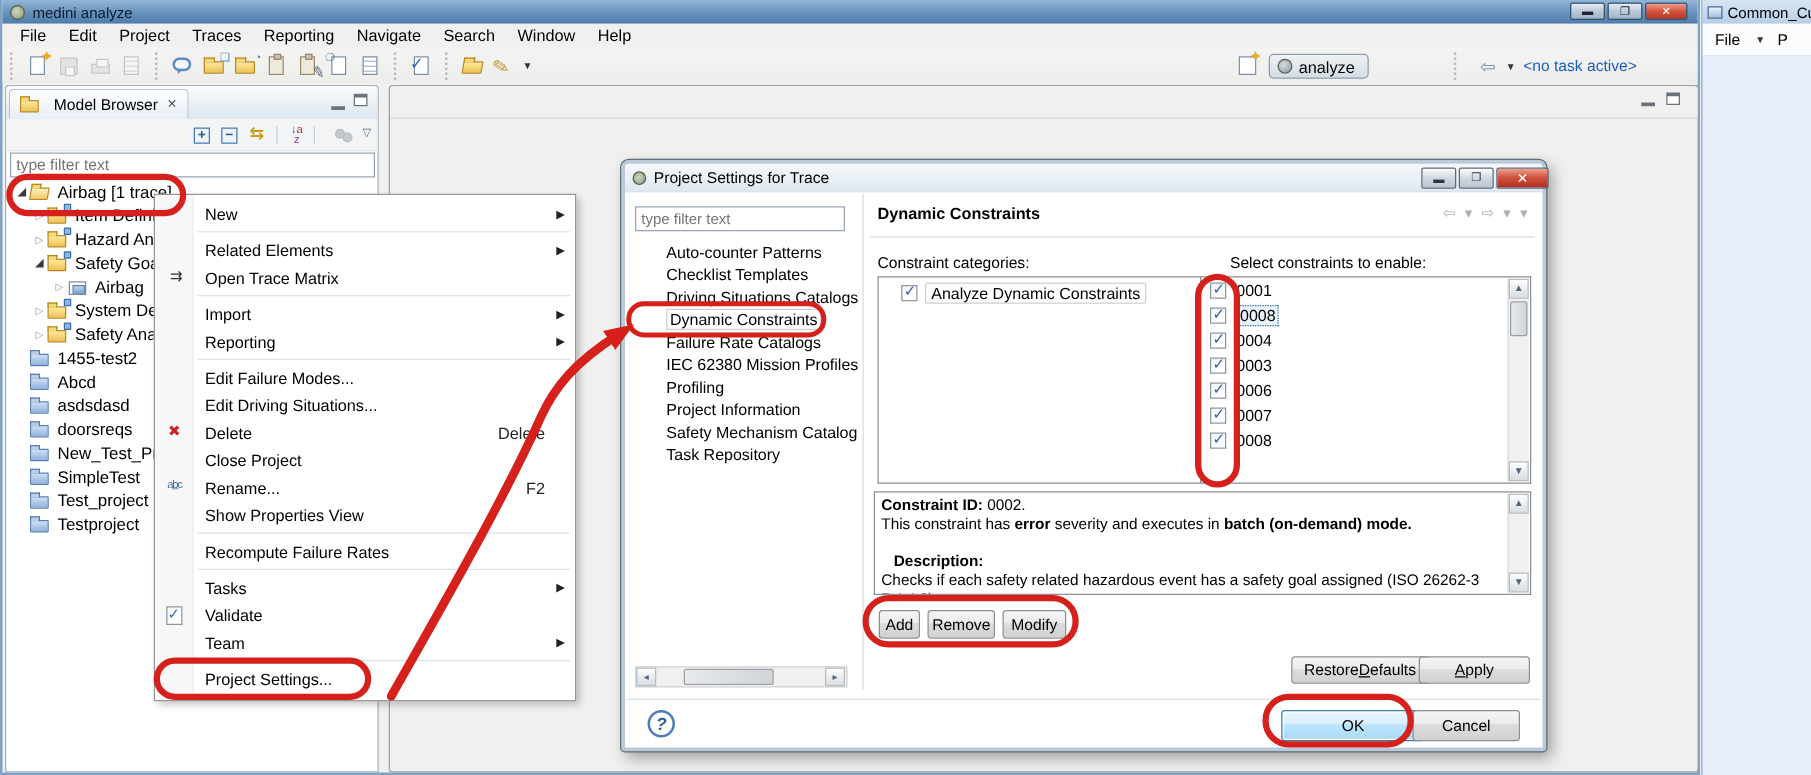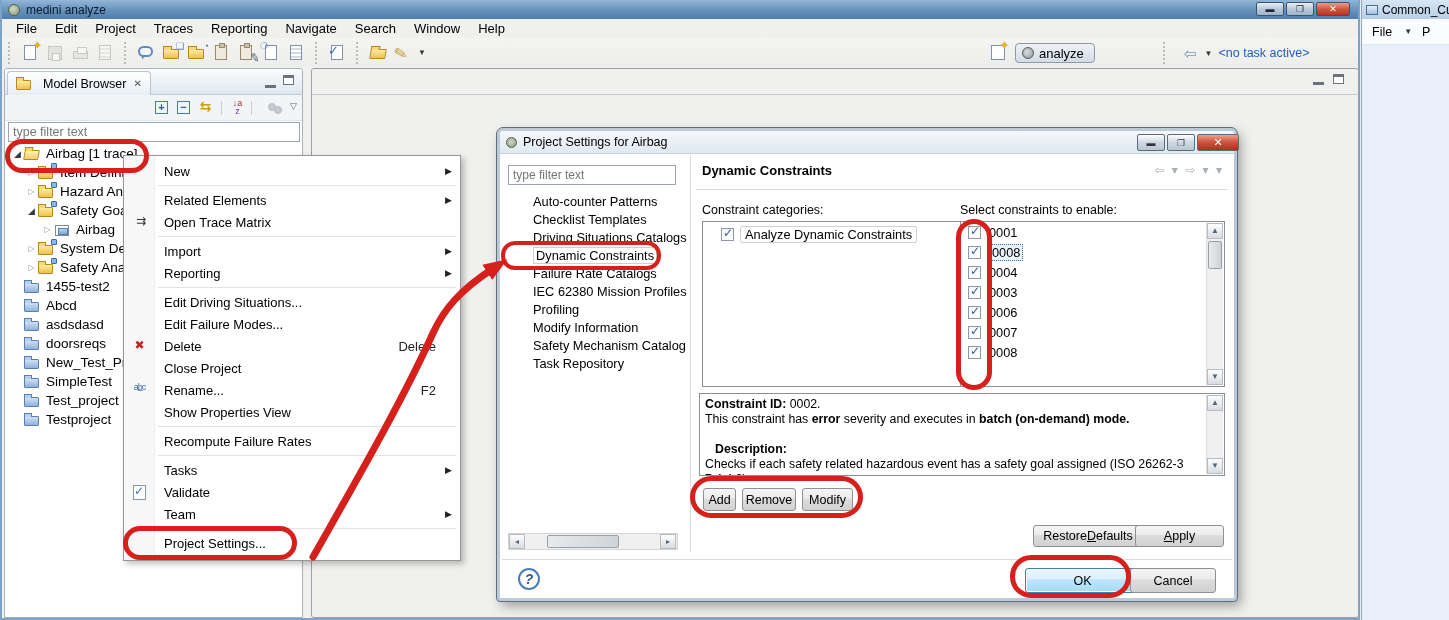--- a/index.html
+++ b/index.html
@@ -433,24 +433,24 @@
   <div class="mrow">
     <span class="mlabel">Import</span>
       <span class="sub">▶</span>
   </div>
   <div class="mrow">
     <span class="mlabel">Reporting</span>
       <span class="sub">▶</span>
   </div>
   <div class="msep"></div>
   <div class="mrow">
+    <span class="mlabel">Edit Failure Modes...</span>
+  </div>
+  <div class="mrow">
     <span class="mlabel">Edit Driving Situations...</span>
-  </div>
-  <div class="mrow">
-    <span class="mlabel">Edit Failure Modes...</span>
   </div>
   <div class="mrow">
     <span class="gico delx">✖</span>
     <span class="mlabel">Delete</span>
     <span class="mright">Delete</span>
   </div>
   <div class="mrow">
     <span class="mlabel">Close Project</span>
   </div>
   <div class="mrow">
@@ -480,58 +480,58 @@
   </div>
   <div class="msep"></div>
   <div class="mrow">
     <span class="mlabel">Project Settings...</span>
   </div>
 </div>
 
 <div id="dlg">
   <div id="dlgtitle">
     <span class="gear-ico" style="width:11px;height:11px"></span>
-    <span>Project Settings for Airbag</span>
+    <span>Project Settings for Trace</span>
     <span style="position:absolute;left:497px;top:3px;display:flex;gap:2px">
       <span class="dwb" style="position:relative;left:140px">▬</span>
       <span class="dwb" style="position:relative;left:140px">❐</span>
       <span class="dwb close" style="position:relative;left:140px">✕</span>
     </span>
   </div>
 
   <div id="dlgfilter">
     <input type="text" placeholder="type filter text" style="">
   </div>
 
   <div id="dpages">
     <div class="prow"><span>Auto-counter Patterns</span></div>
     <div class="prow"><span>Checklist Templates</span></div>
     <div class="prow"><span>Driving Situations Catalogs</span></div>
     <div class="prow sel"><span>Dynamic Constraints</span></div>
     <div class="prow"><span>Failure Rate Catalogs</span></div>
     <div class="prow"><span>IEC 62380 Mission Profiles</span></div>
     <div class="prow"><span>Profiling</span></div>
-    <div class="prow"><span>Modify Information</span></div>
+    <div class="prow"><span>Project Information</span></div>
     <div class="prow"><span>Safety Mechanism Catalog</span></div>
     <div class="prow"><span>Task Repository</span></div>
   </div>
 
   <div class="sb-h" style="left:8px;top:402px;width:170px">
     <span class="sb-btn" style="left:0;top:0;height:15px;line-height:13px">◂</span>
     <span class="sb-thumb" style="left:38px;top:1px;height:13px;width:72px"></span>
     <span class="sb-btn" style="left:151px;top:0;height:15px;line-height:13px">▸</span>
   </div>
 
   <div id="dvline"></div>
   <div id="dhead">Dynamic Constraints</div>
   <div id="dnav">⇦ ▾  ⇨ ▾  ▾</div>
   <div id="dsep1"></div>
 
   <div class="dlabel" style="left:202px;top:72px">Constraint categories:</div>
-  <div class="dlabel" style="left:460px;top:72px">Select constraints to enable:</div>
+  <div class="dlabel" style="left:484px;top:72px">Select constraints to enable:</div>
 
   <div class="listbox" style="left:202px;top:90px;width:266px;height:166px">
     <div class="catrow">
       <span class="cb"></span>
       <span class="catlab">Analyze Dynamic Constraints</span>
     </div>
   </div>
 
   <div class="listbox" style="left:460px;top:90px;width:265px;height:166px">
     <div class="crow">

